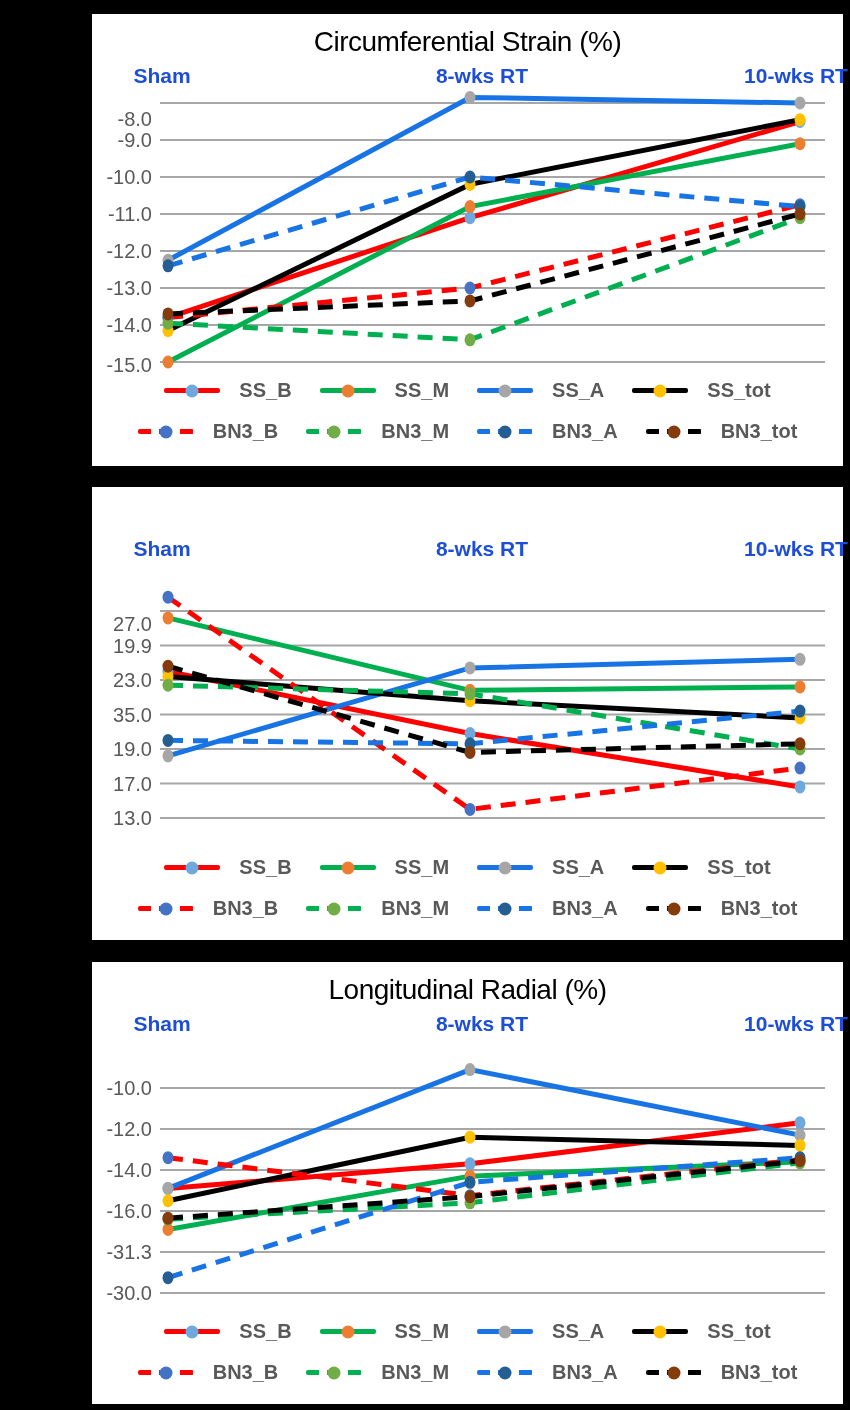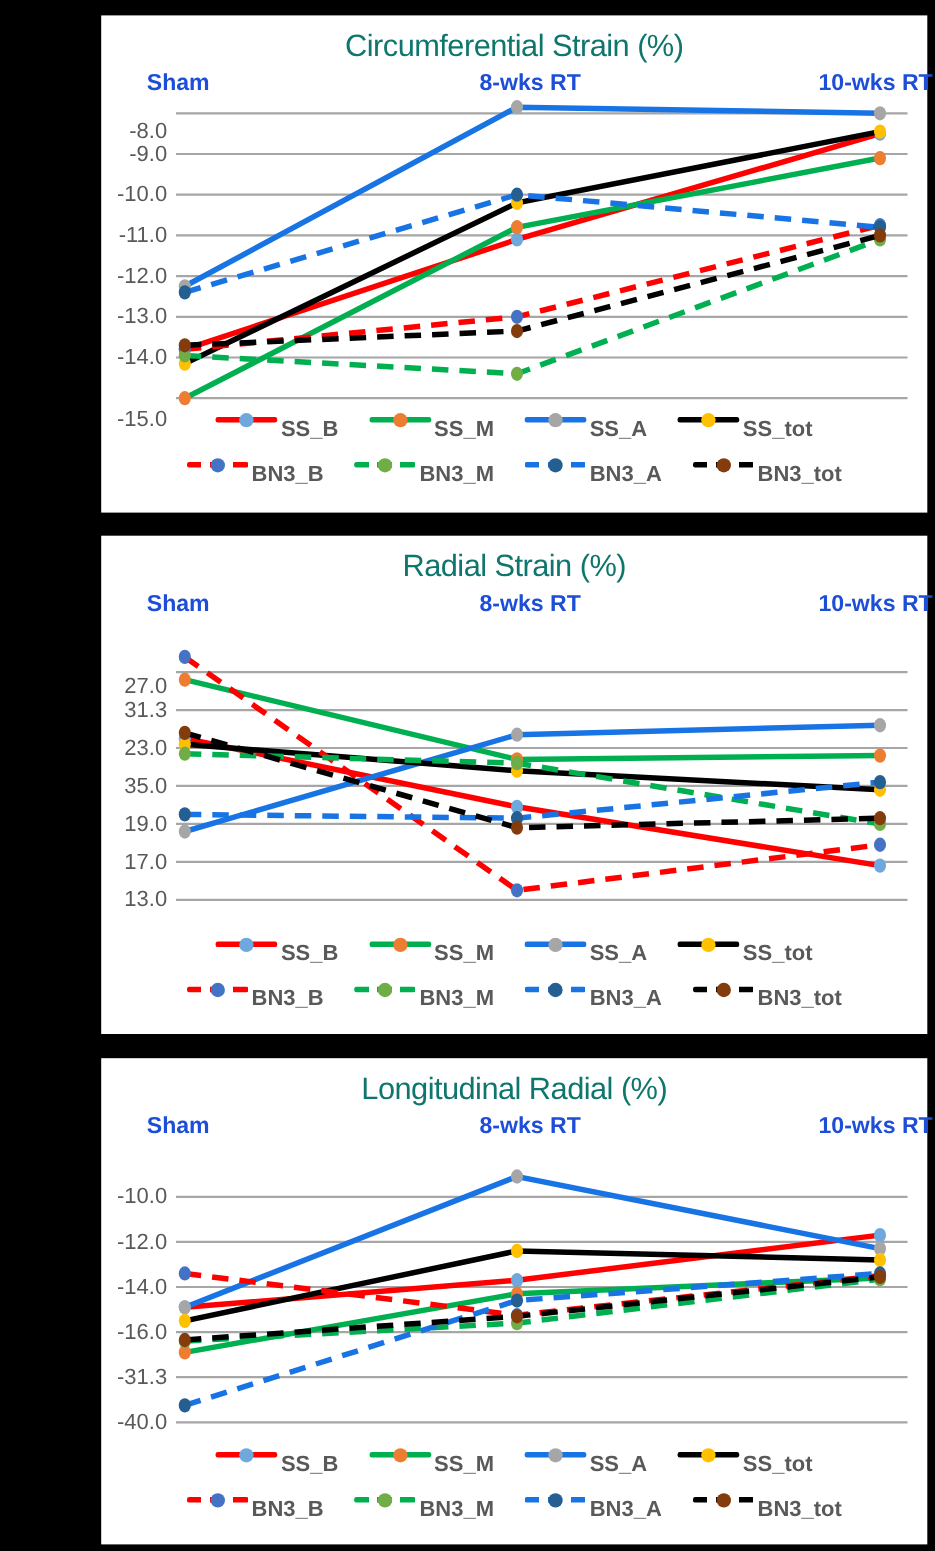--- a/index.html
+++ b/index.html
@@ -1,30 +1,30 @@
 <!DOCTYPE html>
 <html><head>
 <meta charset="utf-8">
 <style>
   html,body{margin:0;padding:0;background:#000;}
   .page{position:relative;width:850px;height:1410px;background:#000;
         font-family:"Liberation Sans",sans-serif;overflow:hidden;}
   .panel{position:absolute;left:92px;width:751px;background:#fff;}
   .title{margin:0;padding-top:12px;text-align:center;font-size:28px;
-         font-weight:400;color:#0f766e;letter-spacing:-0.5px;}
+         font-weight:400;color:#000000;letter-spacing:-0.5px;}
   .cats{position:absolute;top:50px;left:0;right:0;height:28px;}
   .cat{position:absolute;transform:translateX(-50%);font-size:21px;
        font-weight:700;color:#1d4ed8;white-space:nowrap;}
   .ytick{position:absolute;width:58px;left:2px;text-align:right;
          font-size:20px;color:#595959;line-height:26px;}
   svg.plot{position:absolute;left:0;top:0;width:751px;}
   .legend{position:absolute;left:0;right:0;}
   .lrow{display:flex;justify-content:center;align-items:center;
         column-gap:28px;height:41px;}
-  .litem{display:flex;gap:3px;}
+  .litem{display:flex;align-items:center;gap:19px;}
   .lswatch{position:relative;width:56px;height:5px;border-radius:2px;flex:none;}
   .ldot{position:absolute;left:50%;top:50%;transform:translate(-50%,-50%);
         width:13px;height:13px;border-radius:50%;}
   .llabel{font-size:20px;font-weight:700;color:#595959;white-space:nowrap;}
 </style>
 </head>
 <body>
 
 <div class="page">
 
@@ -36,21 +36,21 @@
       <span class="cat" style="left:704px">10-wks RT</span>
     </div>
     <div class="yticks">
         <div class="ytick" style="top: 92px;">-8.0</div>
         <div class="ytick" style="top: 113px;">-9.0</div>
         <div class="ytick" style="top: 150px;">-10.0</div>
         <div class="ytick" style="top: 187px;">-11.0</div>
         <div class="ytick" style="top: 224px;">-12.0</div>
         <div class="ytick" style="top: 261px;">-13.0</div>
         <div class="ytick" style="top: 298px;">-14.0</div>
-        <div class="ytick" style="top: 354px;">-15.0</div>
+        <div class="ytick" style="top: 338px;">-15.0</div>
       </div>
     <svg class="plot" viewBox="0 0 751 452" style="height: 452px;">
         <line x1="68" x2="733" y1="89" y2="89" stroke="#A6A6A6" stroke-width="2"></line>
         <line x1="68" x2="733" y1="126" y2="126" stroke="#A6A6A6" stroke-width="2"></line>
         <line x1="68" x2="733" y1="163" y2="163" stroke="#A6A6A6" stroke-width="2"></line>
         <line x1="68" x2="733" y1="200" y2="200" stroke="#A6A6A6" stroke-width="2"></line>
         <line x1="68" x2="733" y1="237" y2="237" stroke="#A6A6A6" stroke-width="2"></line>
         <line x1="68" x2="733" y1="274" y2="274" stroke="#A6A6A6" stroke-width="2"></line>
         <line x1="68" x2="733" y1="311" y2="311" stroke="#A6A6A6" stroke-width="2"></line>
         <line x1="68" x2="733" y1="348" y2="348" stroke="#A6A6A6" stroke-width="2"></line>
@@ -137,29 +137,28 @@
             <span class="lswatch" style="background: repeating-linear-gradient(90deg, rgb(0, 0, 0) 0px, rgb(0, 0, 0) 13px, transparent 13px, transparent 21px);">
               <span class="ldot" style="background: rgb(132, 60, 12);"></span>
             </span>
             <span class="llabel">BN3_tot</span>
           </div>
         </div>
       </div>
   </section>
 
   <section class="panel" style="top:487px;height:453px;">
-    <h2 class="title">Radial Strain (%)</h2>
     <div class="cats">
       <span class="cat" style="left:70px">Sham</span>
       <span class="cat" style="left:390px">8-wks RT</span>
       <span class="cat" style="left:704px">10-wks RT</span>
     </div>
     <div class="yticks">
         <div class="ytick" style="top: 124px;">27.0</div>
-        <div class="ytick" style="top: 145.5px;">31.3</div>
+        <div class="ytick" style="top: 145.5px;">19.9</div>
         <div class="ytick" style="top: 180px;">23.0</div>
         <div class="ytick" style="top: 214.5px;">35.0</div>
         <div class="ytick" style="top: 249px;">19.0</div>
         <div class="ytick" style="top: 283.5px;">17.0</div>
         <div class="ytick" style="top: 318px;">13.0</div>
       </div>
     <svg class="plot" viewBox="0 0 751 453" style="height: 453px;">
         <line x1="68" x2="733" y1="124" y2="124" stroke="#A6A6A6" stroke-width="2"></line>
         <line x1="68" x2="733" y1="158.5" y2="158.5" stroke="#A6A6A6" stroke-width="2"></line>
         <line x1="68" x2="733" y1="193" y2="193" stroke="#A6A6A6" stroke-width="2"></line>
@@ -262,21 +261,21 @@
       <span class="cat" style="left:70px">Sham</span>
       <span class="cat" style="left:390px">8-wks RT</span>
       <span class="cat" style="left:704px">10-wks RT</span>
     </div>
     <div class="yticks">
         <div class="ytick" style="top: 113px;">-10.0</div>
         <div class="ytick" style="top: 154px;">-12.0</div>
         <div class="ytick" style="top: 195px;">-14.0</div>
         <div class="ytick" style="top: 236px;">-16.0</div>
         <div class="ytick" style="top: 277px;">-31.3</div>
-        <div class="ytick" style="top: 318px;">-40.0</div>
+        <div class="ytick" style="top: 318px;">-30.0</div>
       </div>
     <svg class="plot" viewBox="0 0 751 442" style="height: 442px;">
         <line x1="68" x2="733" y1="126" y2="126" stroke="#A6A6A6" stroke-width="2"></line>
         <line x1="68" x2="733" y1="167" y2="167" stroke="#A6A6A6" stroke-width="2"></line>
         <line x1="68" x2="733" y1="208" y2="208" stroke="#A6A6A6" stroke-width="2"></line>
         <line x1="68" x2="733" y1="249" y2="249" stroke="#A6A6A6" stroke-width="2"></line>
         <line x1="68" x2="733" y1="290" y2="290" stroke="#A6A6A6" stroke-width="2"></line>
         <line x1="68" x2="733" y1="331" y2="331" stroke="#A6A6A6" stroke-width="2"></line>
         <polyline points="76,226.45000000000002 378,201.85 708,160.84999999999997" fill="none" stroke="#FF0000" stroke-width="5"></polyline>
         <ellipse cx="76" cy="226.45000000000002" rx="5.5" ry="6.5" fill="#6FA8DC"></ellipse>

